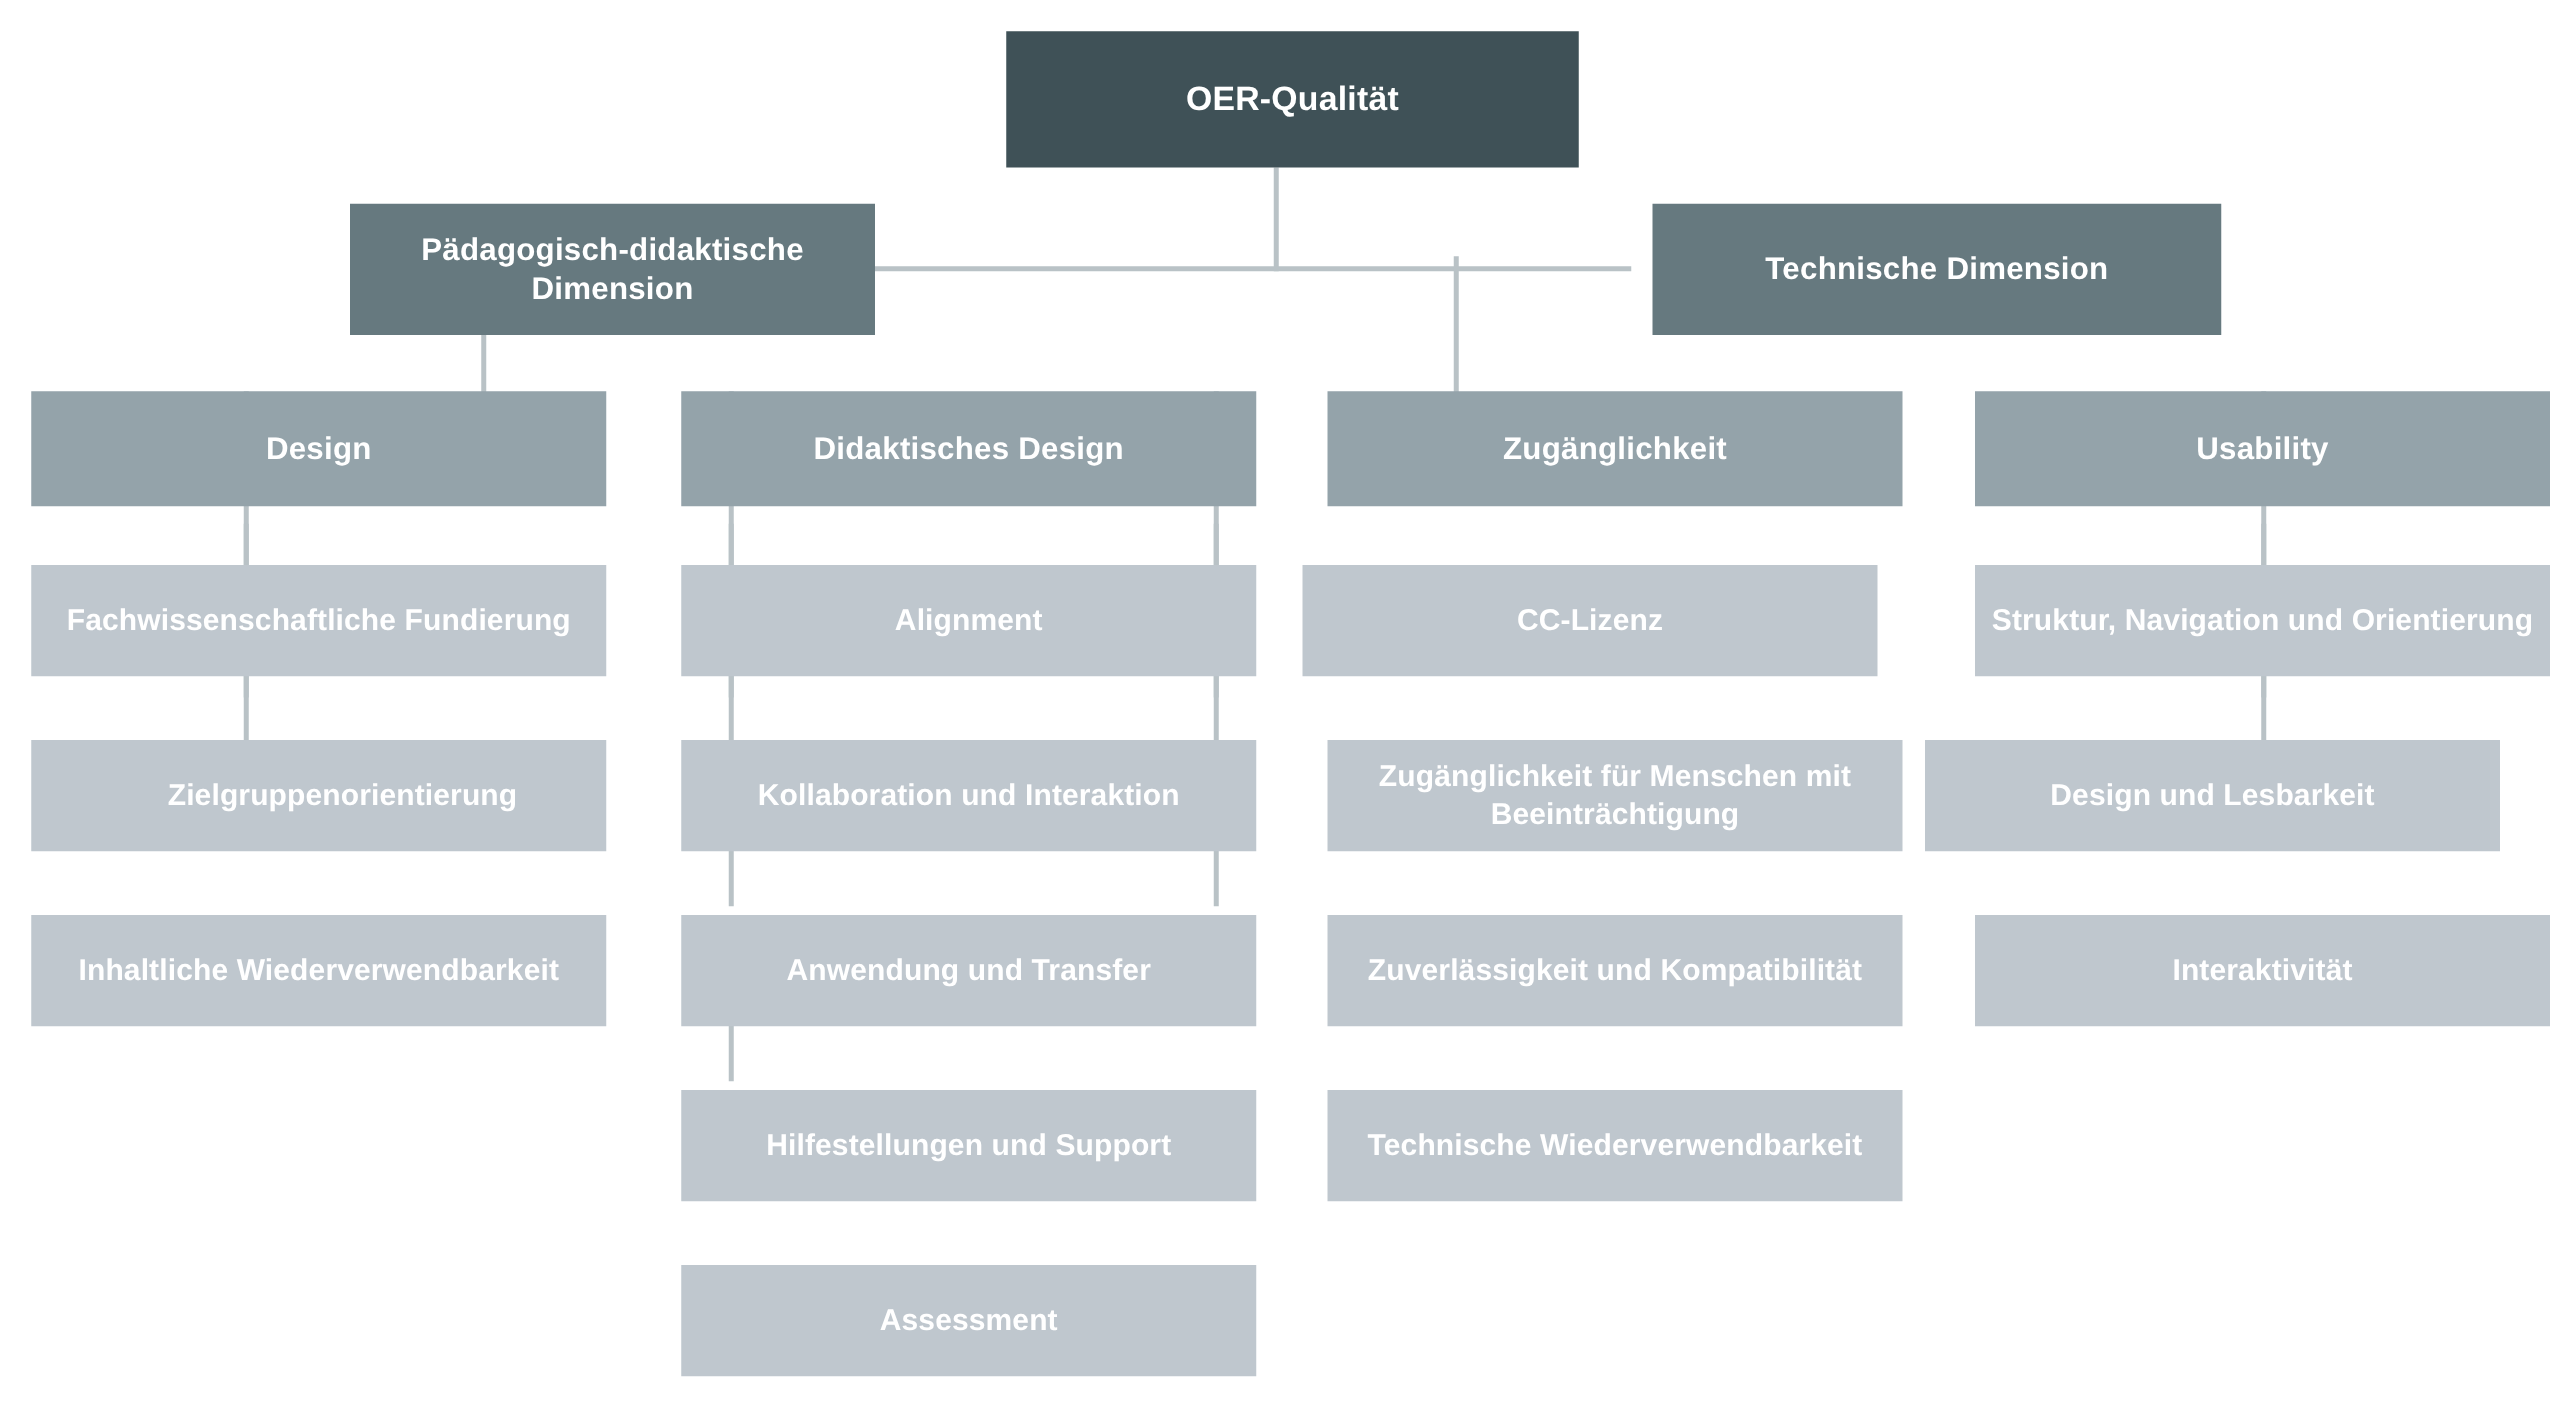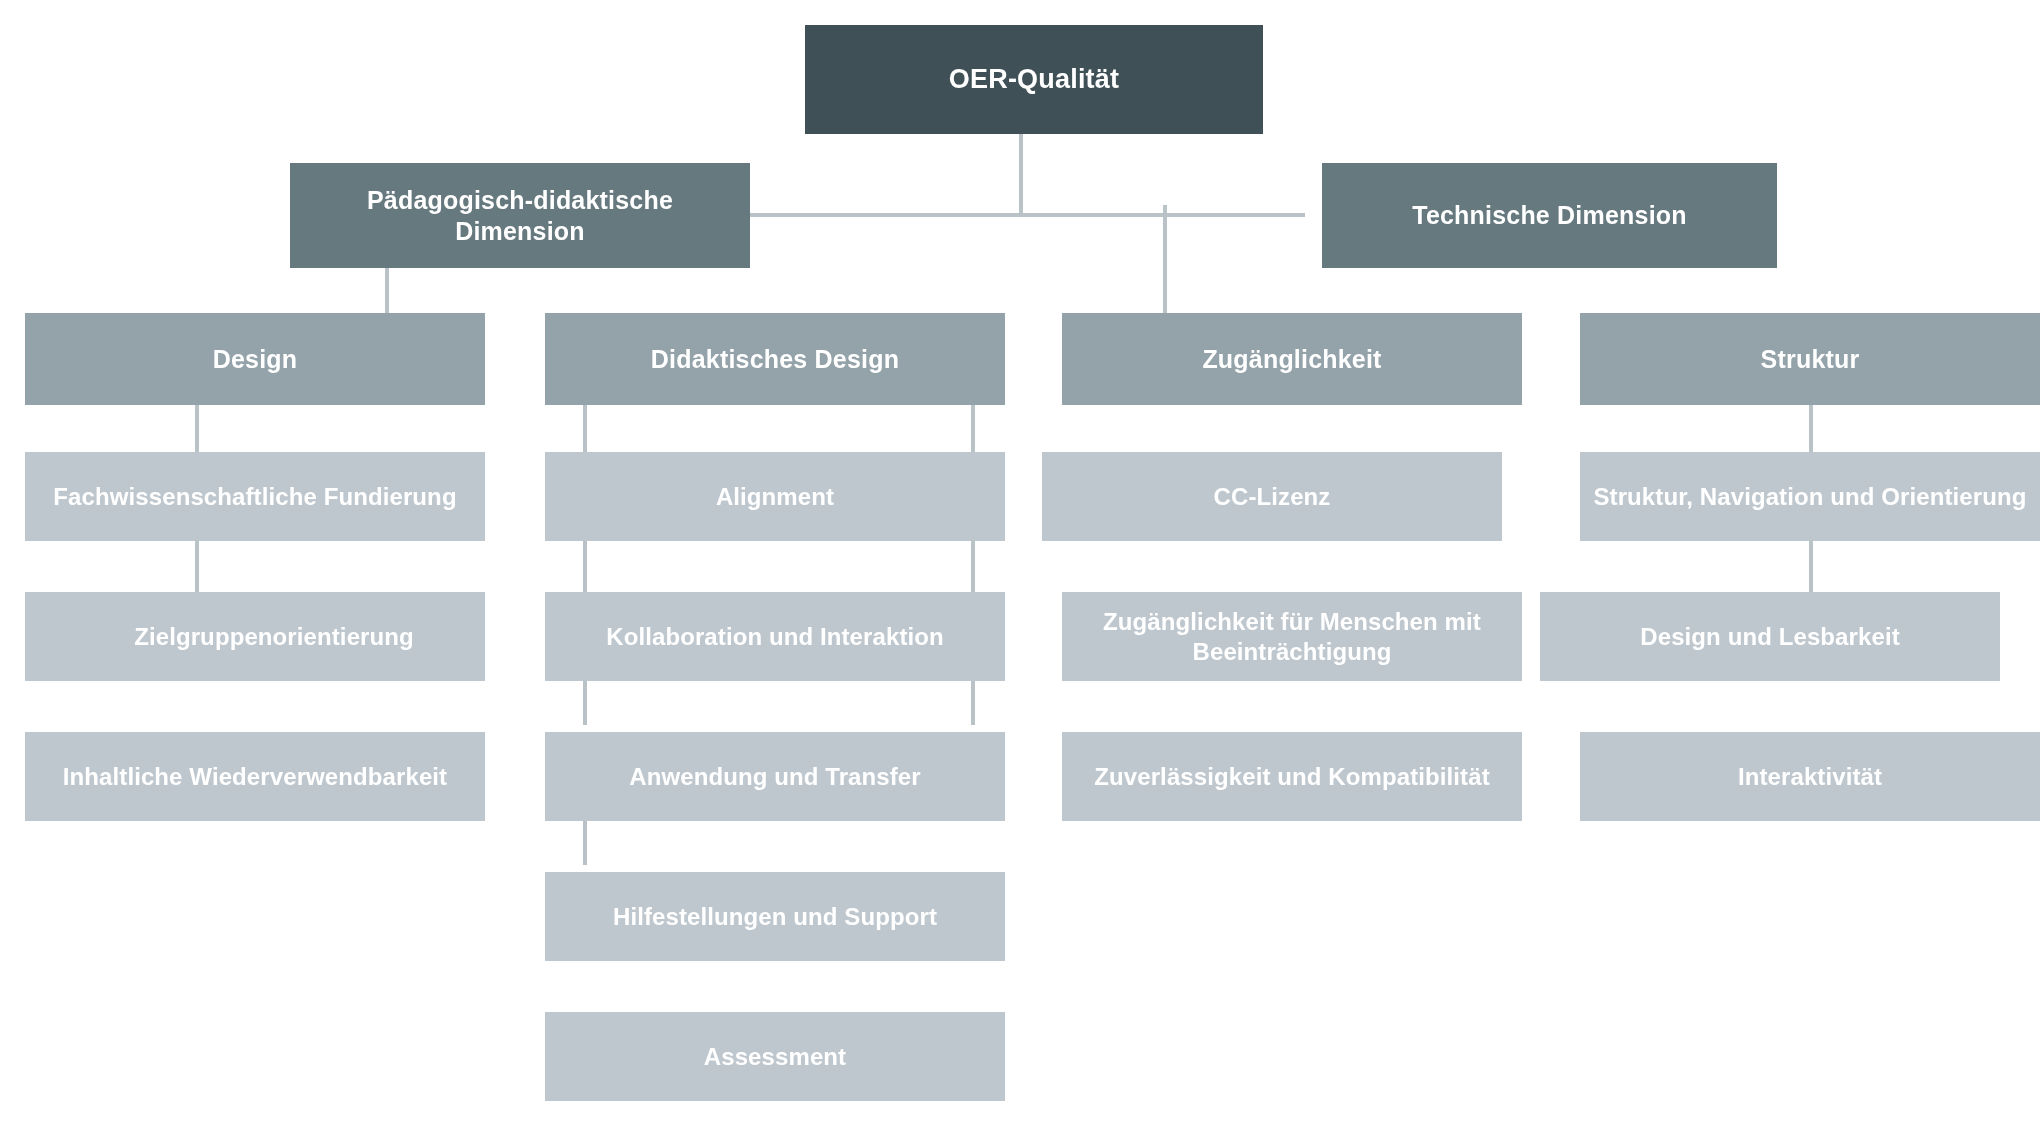--- a/index.html
+++ b/index.html
@@ -63,31 +63,31 @@
   <div class="conn v" style="left:971px;top:419px;height:139px;"></div>
   <div class="conn v" style="left:971px;top:525px;height:139px;"></div>
   <div class="conn v" style="left:971px;top:665px;height:60px;"></div>
 
   <div class="conn v" style="left:1809px;top:313px;height:139px;"></div>
   <div class="conn v" style="left:1809px;top:419px;height:139px;"></div>
   <div class="conn v" style="left:1809px;top:525px;height:139px;"></div>
 
   <div class="node lvl1" style="left:805px;top:25px;width:458px;height:109px;">OER-Qualität</div>
 
-  <div class="node lvl2" style="left:290px;top:163px;width:460px;height:105px;">Pädagogisch-didaktische Dimension</div>
+  <div class="node lvl2" style="left:280px;top:163px;width:420px;height:105px;">Pädagogisch-didaktische Dimension</div>
 
   <div class="node lvl2" style="left:1322px;top:163px;width:455px;height:105px;">Technische Dimension</div>
 
   <div class="node lvl3" style="left:25px;top:313px;width:460px;height:92px;">Design</div>
 
   <div class="node lvl3" style="left:545px;top:313px;width:460px;height:92px;">Didaktisches Design</div>
 
   <div class="node lvl3" style="left:1062px;top:313px;width:460px;height:92px;">Zugänglichkeit</div>
 
-  <div class="node lvl3" style="left:1580px;top:313px;width:460px;height:92px;">Struktur</div>
+  <div class="node lvl3" style="left:1580px;top:313px;width:460px;height:92px;">Usability</div>
 
   <div class="node lvl4" style="left:25px;top:452px;width:460px;height:89px;">Fachwissenschaftliche Fundierung</div>
 
   <div class="node lvl4" style="left:25px;top:592px;width:460px;height:89px;padding-left:48px;">Zielgruppenorientierung</div>
 
   <div class="node lvl4" style="left:25px;top:732px;width:460px;height:89px;">Inhaltliche Wiederverwendbarkeit</div>
 
   <div class="node lvl4" style="left:545px;top:452px;width:460px;height:89px;">Alignment</div>
 
   <div class="node lvl4" style="left:545px;top:592px;width:460px;height:89px;">Kollaboration und Interaktion</div>
@@ -97,20 +97,21 @@
   <div class="node lvl4" style="left:545px;top:872px;width:460px;height:89px;">Hilfestellungen und Support</div>
 
   <div class="node lvl4" style="left:545px;top:1012px;width:460px;height:89px;">Assessment</div>
 
   <div class="node lvl4" style="left:1042px;top:452px;width:460px;height:89px;">CC-Lizenz</div>
 
   <div class="node lvl4" style="left:1062px;top:592px;width:460px;height:89px;">Zugänglichkeit für Menschen mit Beeinträchtigung</div>
 
   <div class="node lvl4" style="left:1062px;top:732px;width:460px;height:89px;">Zuverlässigkeit und Kompatibilität</div>
 
+  <div class="node lvl4" style="left:1062px;top:872px;width:460px;height:89px;">Technische Wiederverwendbarkeit</div>
 
   <div class="node lvl4" style="left:1580px;top:452px;width:460px;height:89px;">Struktur, Navigation und Orientierung</div>
 
   <div class="node lvl4" style="left:1540px;top:592px;width:460px;height:89px;">Design und Lesbarkeit</div>
 
   <div class="node lvl4" style="left:1580px;top:732px;width:460px;height:89px;">Interaktivität</div>
 
 </div>
 
 </body></html>

